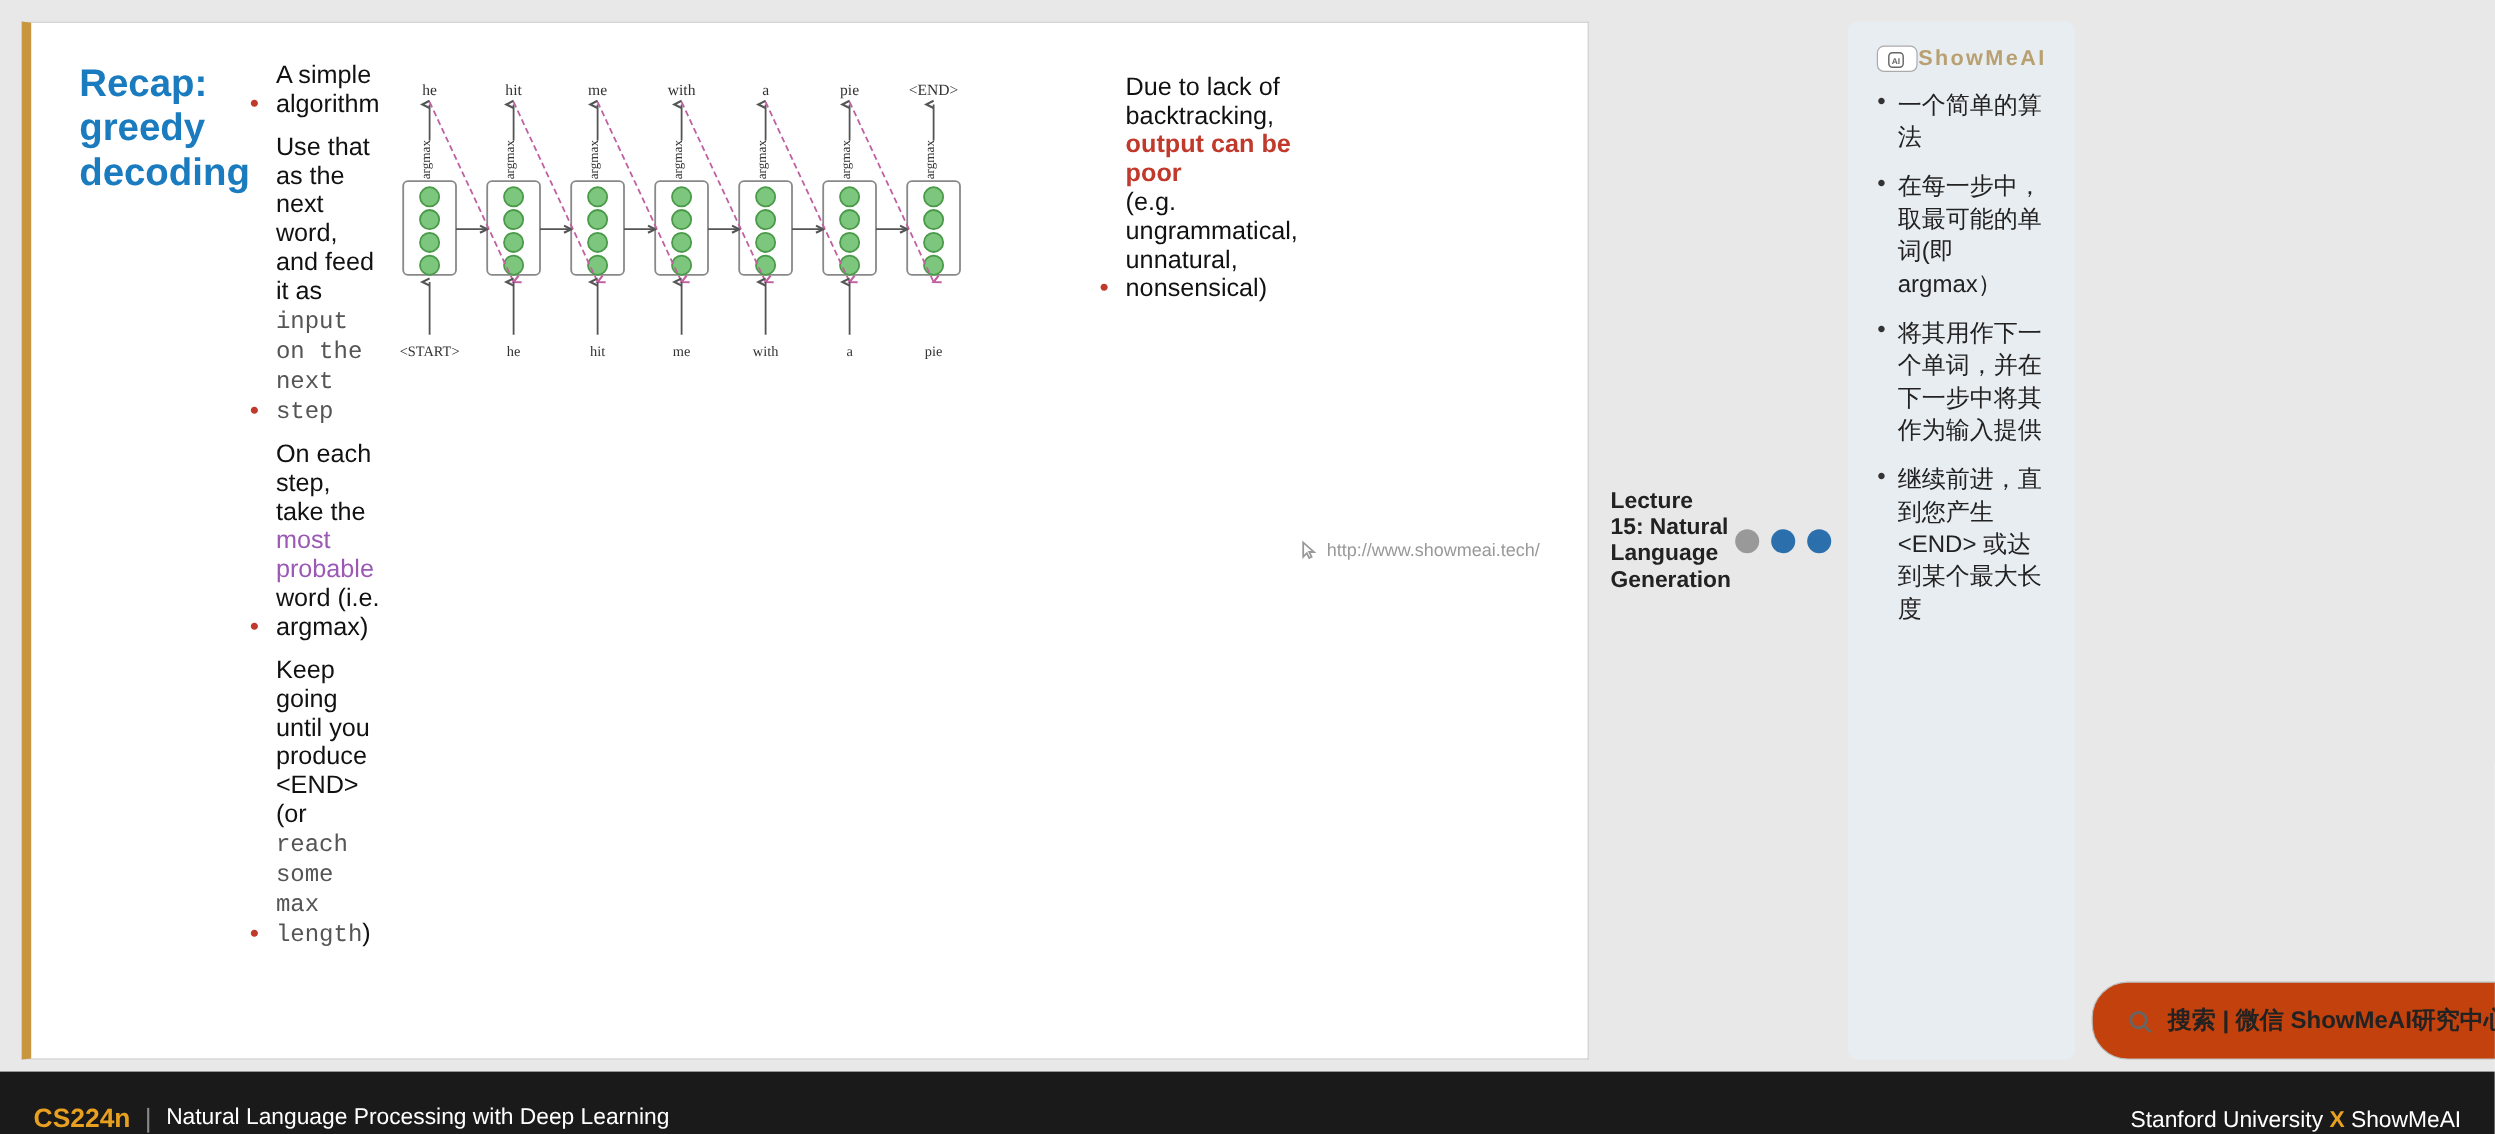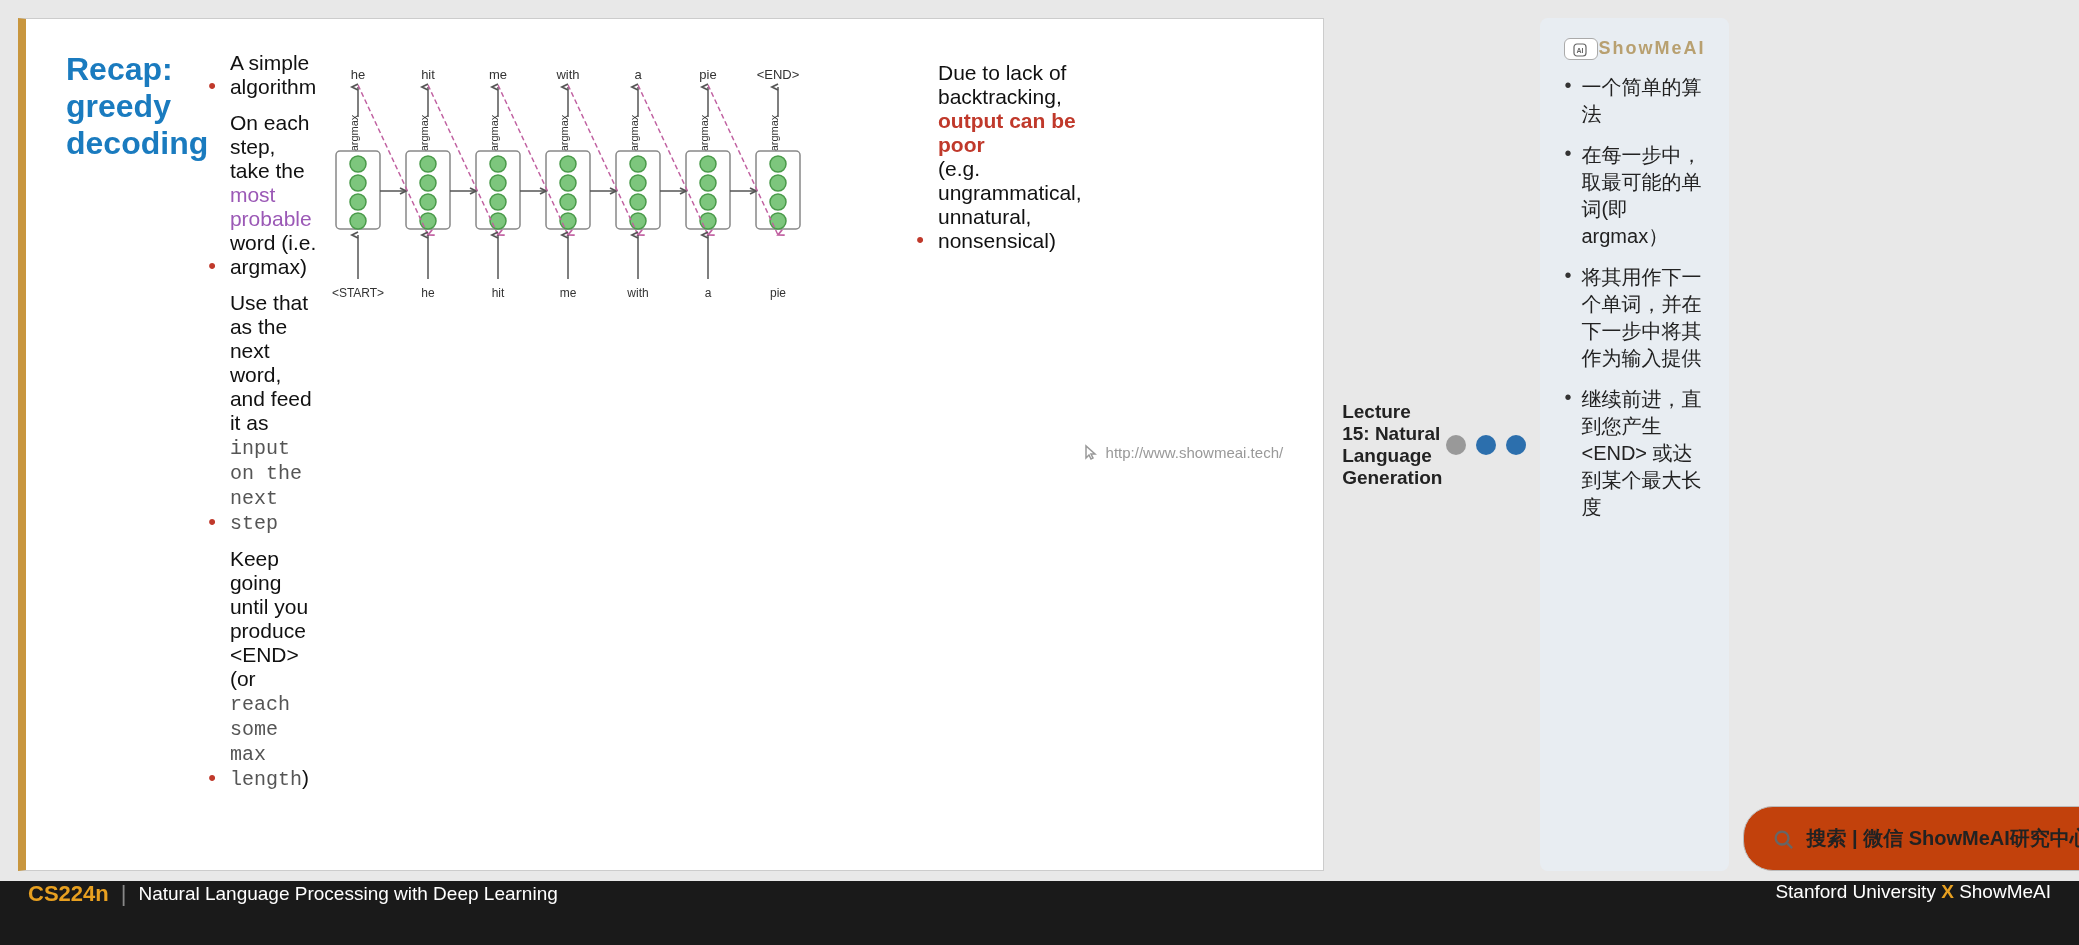--- a/index.html
+++ b/index.html
@@ -66,20 +66,21 @@
     .text-purple { color: #9b59b6; font-weight: normal; }
     .text-gray-mono { color: #555; font-family: 'Courier New', monospace; font-size: 20px; }
     .text-red { color: #c0392b; font-weight: bold; }
 
     
     .diagram-area {
       display: flex;
       justify-content: flex-end;
       margin: 10px 0 18px 0;
       position: relative;
+      font-family: Liberation Serif, serif;
     }
 
     
     .bottom-bullet {
       margin-top: 10px;
     }
 
     .bottom-bullet li {
       font-size: 21px;
     }
@@ -252,23 +253,23 @@
       display: flex;
       align-items: center;
       justify-content: flex-end;
       gap: 6px;
       padding-right: 4px;
     }
 
     
     .bottom-bar {
       background: #1a1a1a;
-      height: 64px;
-      display: flex;
-      align-items: flex-start;
+      height: 52px;
+      display: flex;
+      align-items: flex-end;
       padding: 0 28px;
       justify-content: space-between;
     }
 
     .bottom-bar-left {
       display: flex;
       align-items: center;
       gap: 12px;
       font-size: 19px;
       color: #fff;
@@ -302,24 +303,24 @@
 <div class="main-area">
 
   <div class="left-panel">
     <div class="slide-title">Recap: greedy decoding</div>
 
     <ul class="bullet-list">
       <li>
         <span>A simple algorithm</span>
       </li>
       <li>
-        <span>On each step, take the <span class="text-purple">most probable</span> word (i.e. argmax)</span>
+        <span>Use that as the next word, and feed it as <span class="text-gray-mono">input on the next step</span></span>
       </li>
       <li>
-        <span>Use that as the next word, and feed it as <span class="text-gray-mono">input on the next step</span></span>
+        <span>On each step, take the <span class="text-purple">most probable</span> word (i.e. argmax)</span>
       </li>
       <li>
         <span>Keep going until you produce &lt;END&gt; (or <span class="text-gray-mono">reach some max length</span>)</span>
       </li>
     </ul>
 
     <div class="diagram-area">
       <svg width="600" height="260" viewBox="0 0 600 260">
 
         <text x="42" y="18" font-size="13" fill="#333" text-anchor="middle">he</text>

